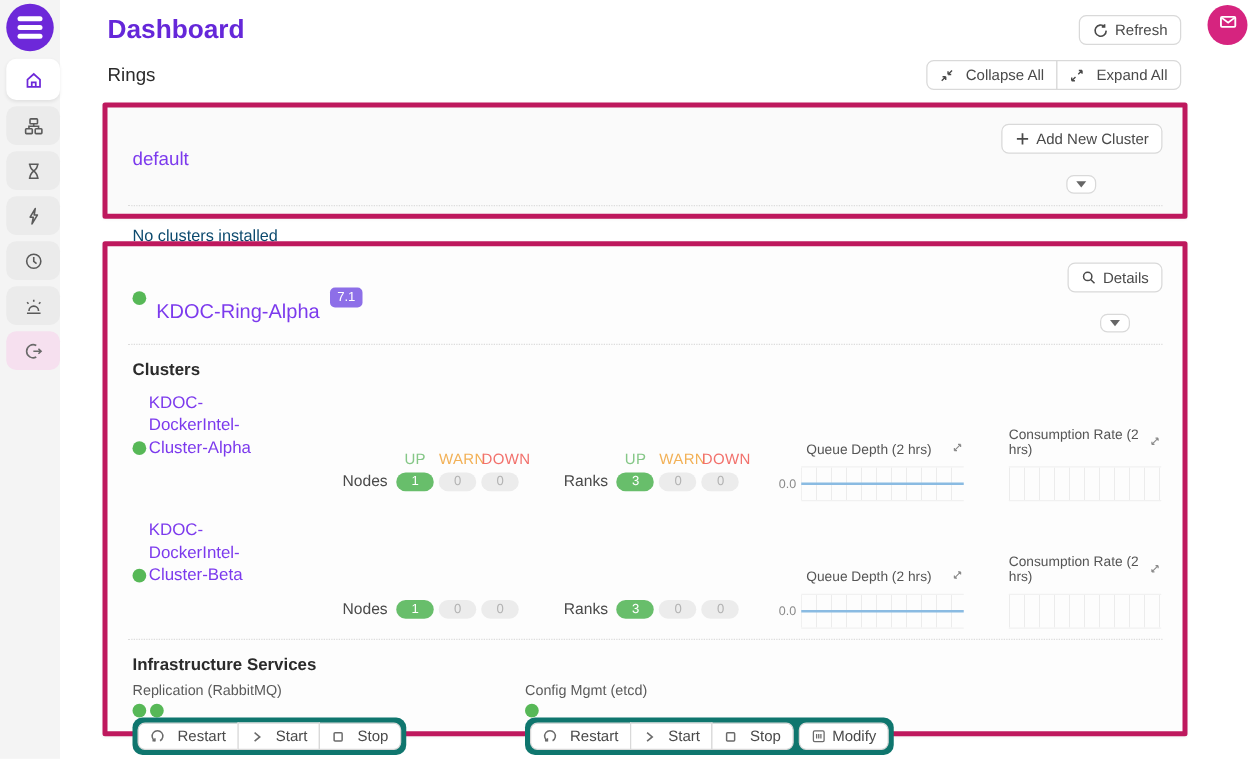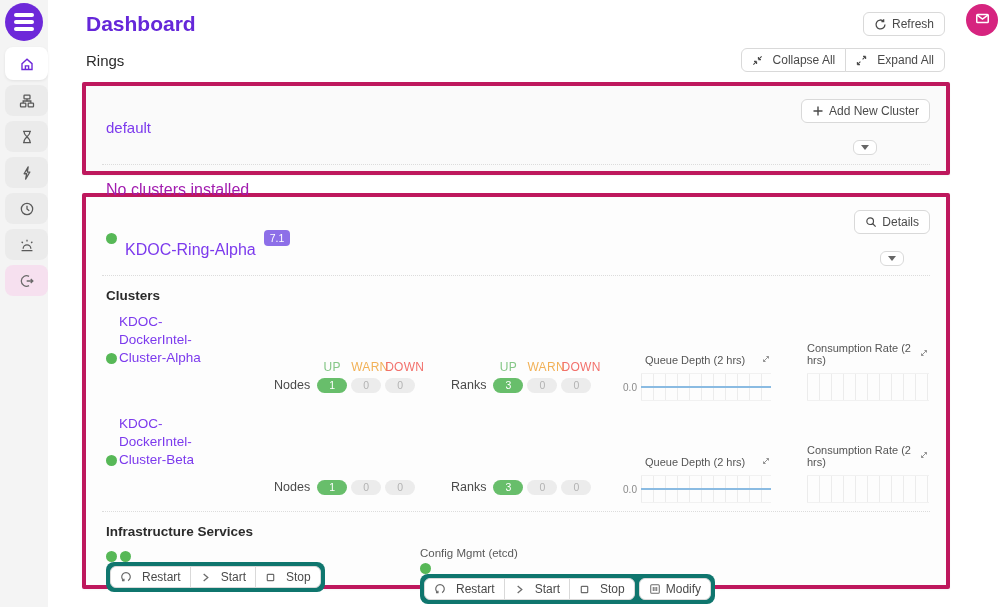--- a/index.html
+++ b/index.html
@@ -45,21 +45,21 @@
   
   .card { border:4px solid #be185d; border-radius:2px; box-shadow:0 1px 2px rgba(0,0,0,.04); }
   .card-default { margin-top:10px; background:#fafafa; height:93px; }
   .card-ring { margin-top:18px; background:#fdfdfd; height:396px; }
   .card-head { display:flex; justify-content:space-between; align-items:center; padding:13px 16px 9px 20px; }
   .card-head-left { display:flex; align-items:center; gap:8px; }
   .card-title { font-size:15px; color:#7c3aed; font-weight:500; cursor:pointer; }
   .ring-title { font-size:16px;margin-top:24px; }
   .head-actions { display:inline-flex; align-items:center; gap:17px;flex-direction:column; }
   .dotted { border-top:1px dotted #dcdcdc; margin:0 16px; }
-  .empty-msg { font-size:16px; color:#a21caf; padding:16px 20px; }
+  .empty-msg { font-size:13px; color:#0c4a6e; padding:16px 20px; }
   .badge { background:#8d6fe8; color:#fff; font-size:10.5px; border-radius:4px; padding:2px 6px; font-weight:500; }
   .dot { width:11px; height:11px; border-radius:50%; background:#57b857; display:inline-block; }
 
   
   .block-heading { font-size:13.5px; font-weight:bold; color:#2b2b2b; margin:12px 0 0 20px; }
   .cluster-row { display:flex; align-items:flex-end; margin:10px 0 0 20px; }
   .cluster-id { width:168px; display:flex; align-items:flex-end; gap:2px; margin-bottom:34px; }
   .cluster-id .dot { flex:none; margin-bottom:3px; }
   .cluster-name { width:110px; font-size:13.5px; line-height:18px; color:#7c3aed; font-weight:500;
     cursor:pointer; text-decoration:none; }
@@ -380,20 +380,21 @@
       </div>
     </div>
 
     <div class="dotted infra-divider"></div>
 
     <h3 class="block-heading">Infrastructure Services</h3>
 
     <div class="services">
 
       <div class="service">
+        <div class="service-name">Replication (RabbitMQ)</div>
         <div class="service-dots">
           <span class="dot"></span>
           <span class="dot"></span>
         </div>
         <div class="btn-tray">
           <div class="btn-pair">
             <button class="btn">
               <span class="icon-gray">
                 <svg width="12" height="12" viewBox="0 0 14 14" fill="none" stroke="currentColor" stroke-width="1.4">
                   <path d="M4.6 11.2 A5 5 0 1 1 9.4 11.2"></path>

